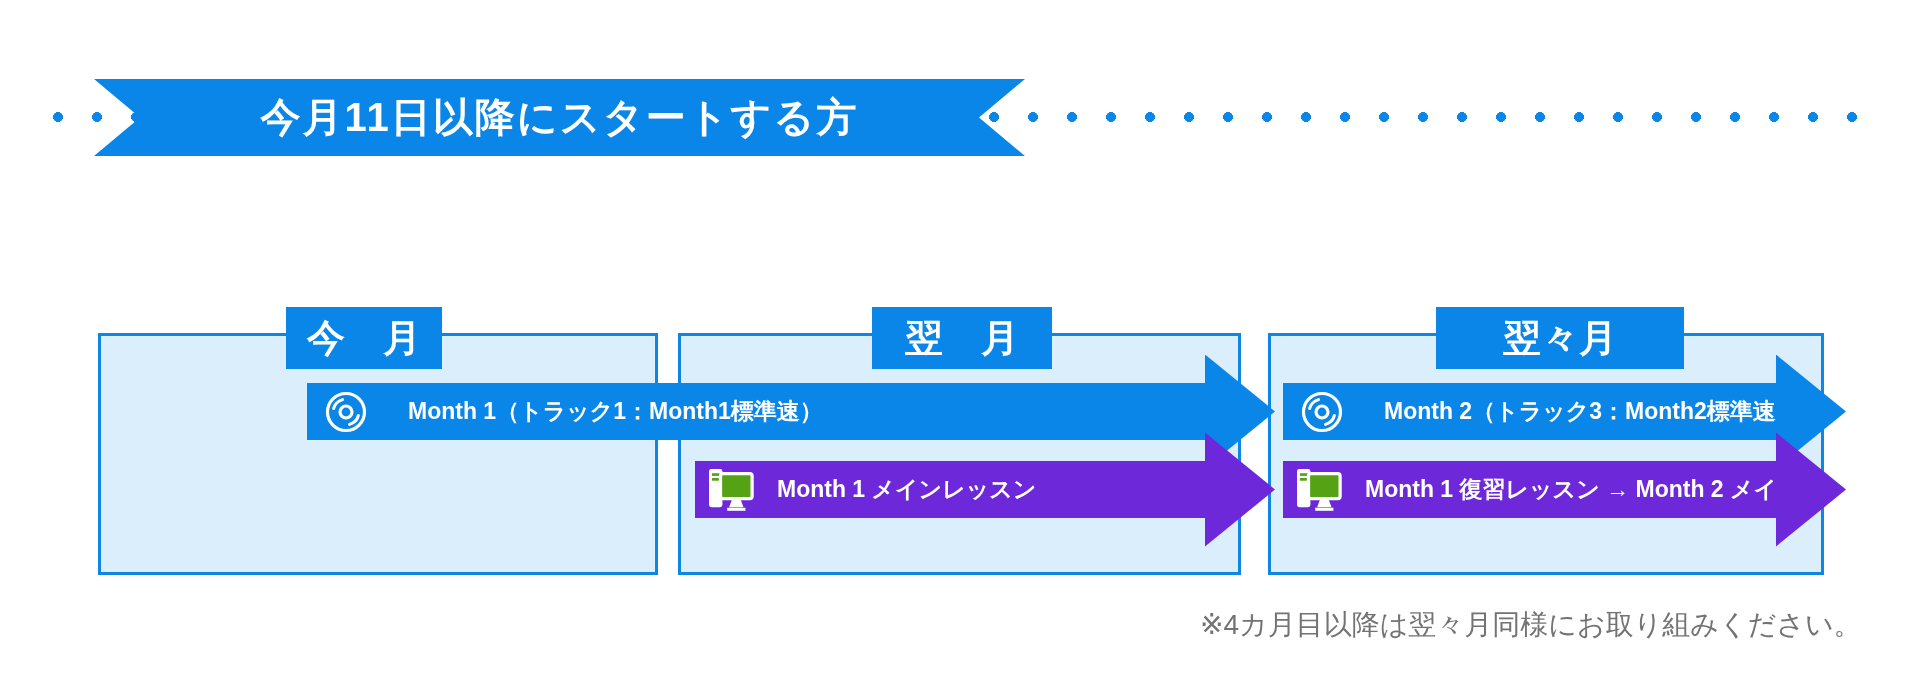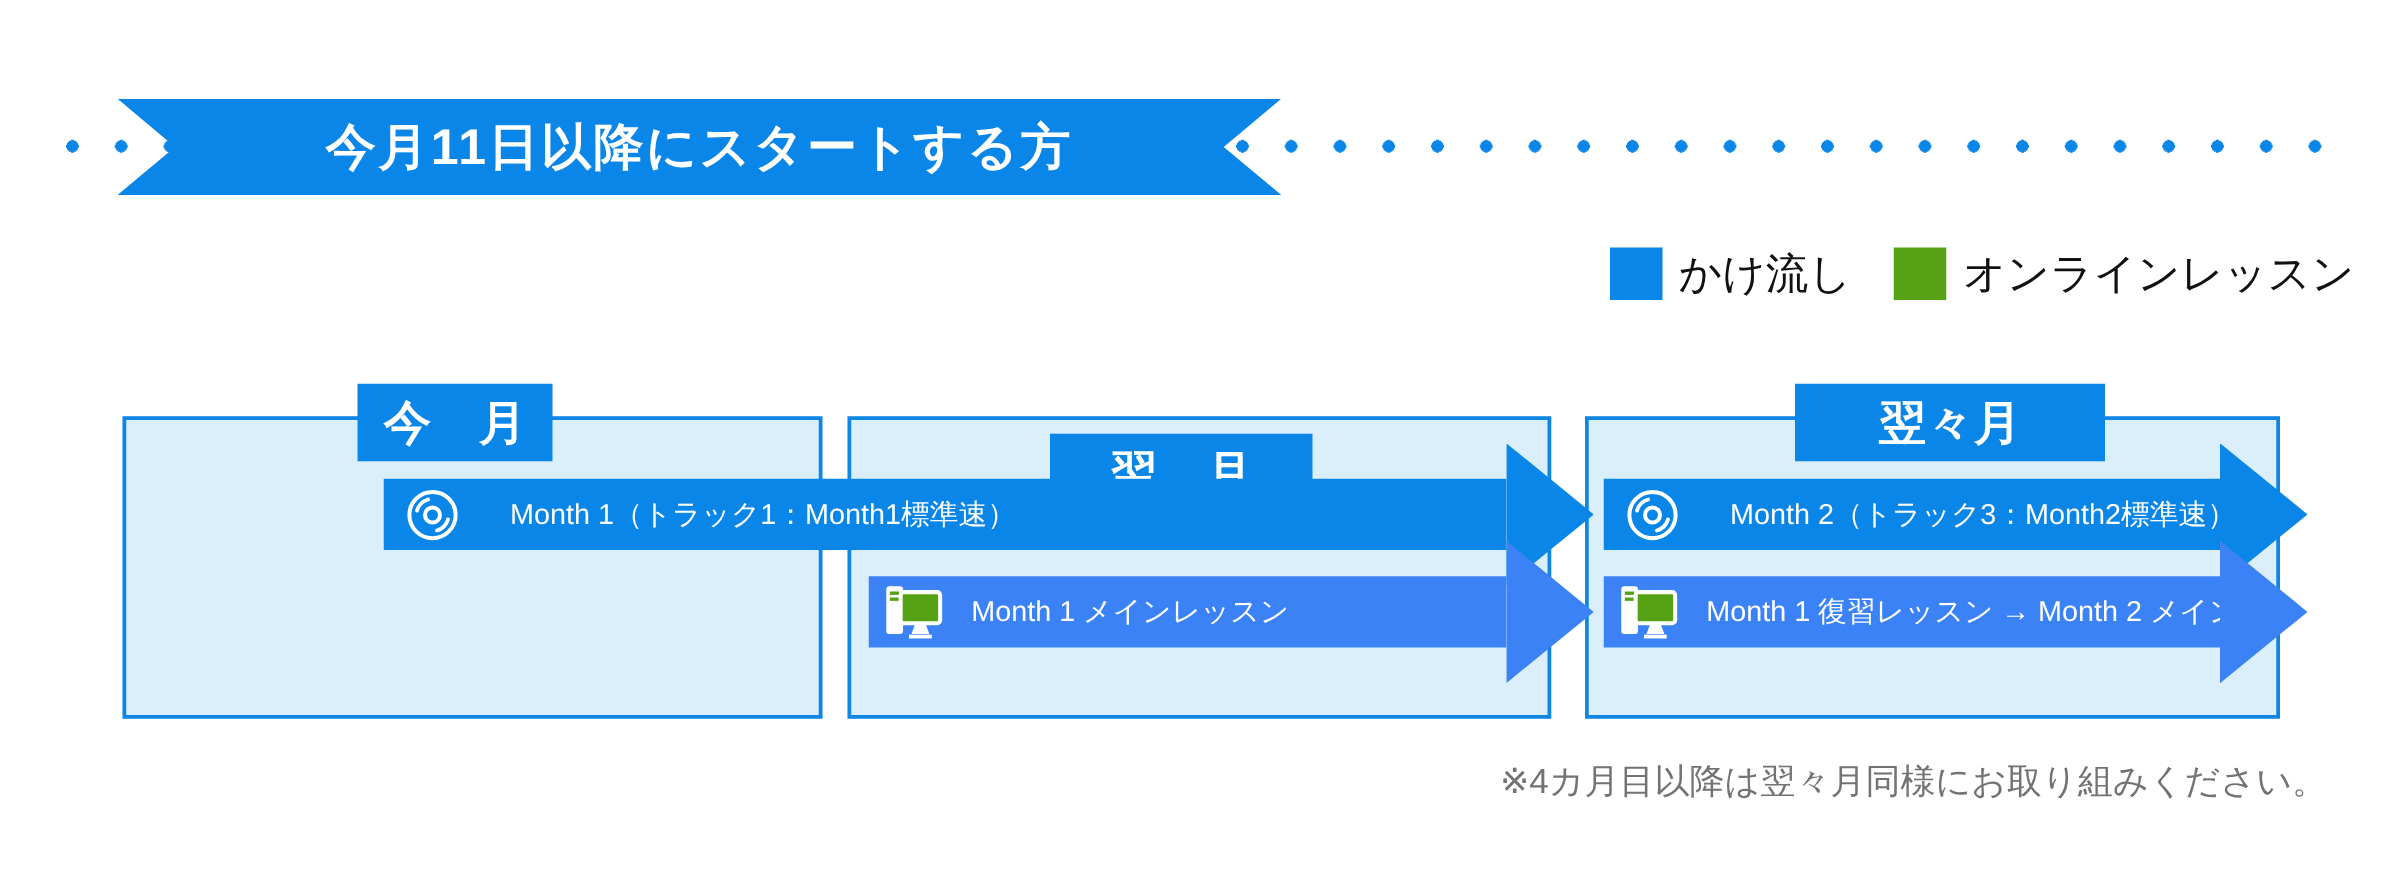--- a/index.html
+++ b/index.html
@@ -31,31 +31,31 @@
         border:3px solid #0f86e3;box-sizing:border-box;z-index:2;}
   .mbox.b1{left:98px;width:560px;}
   .mbox.b2{left:678px;width:563px;}
   .mbox.b3{left:1268px;width:556px;}
 
   
   .mhead{position:absolute;top:307px;height:62px;background:#0a86e9;color:#fff;z-index:3;
          display:flex;align-items:center;justify-content:center;
          font-size:38px;font-weight:bold;white-space:nowrap;}
   .mhead.h1{left:286px;width:156px;}
-  .mhead.h2{left:840px;width:210px;margin-top:40px;}
+  .mhead.h2{left:872px;width:180px;}
   .mhead.h3{left:1436px;width:248px;}
 
   
   .arrow{position:absolute;height:57px;z-index:4;display:flex;align-items:center;}
   .arrow .head{position:absolute;left:100%;top:50%;transform:translateY(-50%);
                width:70px;height:114px;clip-path:polygon(0 0,100% 50%,0 100%);}
   .arrow.blue,.arrow.blue .head{background:#0a86e9;}
-  .arrow.green,.arrow.green .head{background:#3b82f6;}
+  .arrow.green,.arrow.green .head{background:#6d28d9;}
   .arrow .icon{flex:0 0 auto;display:flex;align-items:center;}
-  .arrow .lbl{color:#fff;font-size:23px;font-weight:normal;white-space:nowrap;}
+  .arrow .lbl{color:#fff;font-size:23px;font-weight:bold;white-space:nowrap;}
   .arrow.blue .icon{margin-left:16px;}
   .arrow.blue .lbl{margin-left:39px;}
   .arrow.green .icon{margin-left:11px;}
   .arrow.green .lbl{margin-left:19px;}
   .arrow.a-blue1{left:307px;top:383px;width:898px;}
   .arrow.a-green1{left:695px;top:461px;width:510px;}
   .arrow.a-blue2{left:1283px;top:383px;width:493px;}
   .arrow.a-green2{left:1283px;top:461px;width:493px;}
 
   
@@ -66,27 +66,20 @@
 <body>
 
 <div class="stage">
 
   <div class="dots"></div>
 
   <div class="ribbon">
     <span>今月11日以降にスタートする方</span>
   </div>
 
-  <div class="legend">
-    <span class="swatch blue"></span>
-    <span class="legend-label">かけ流し</span>
-    <span class="legend-gap"></span>
-    <span class="swatch green"></span>
-    <span class="legend-label">オンラインレッスン</span>
-  </div>
 
   <div class="mbox b1"></div>
   <div class="mbox b2"></div>
   <div class="mbox b3"></div>
 
   <div class="mhead h1">今　月</div>
   <div class="mhead h2">翌　月</div>
   <div class="mhead h3">翌々月</div>
 
   <div class="arrow blue a-blue1">

